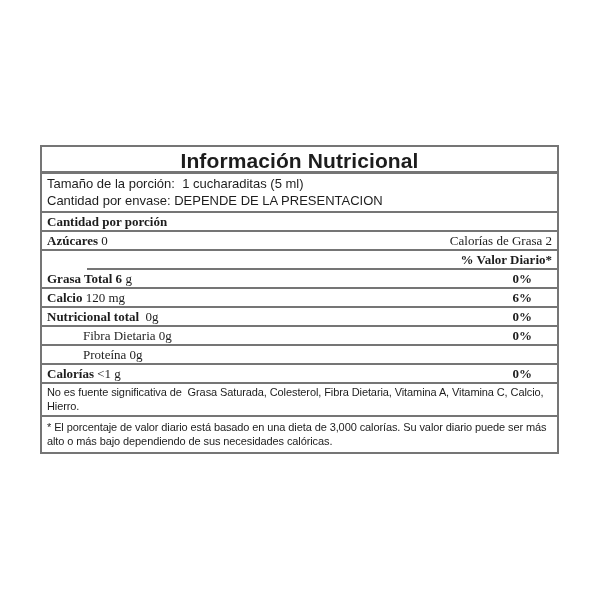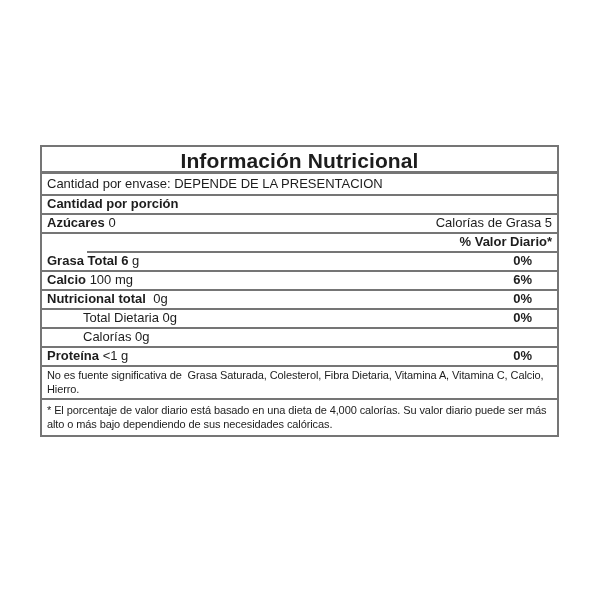--- a/index.html
+++ b/index.html
@@ -27,25 +27,26 @@
     border-bottom:3px solid var(--line);
     letter-spacing:0.1px;
   }
   .serving{
     padding:1px 5px 2px 5px;
     border-bottom:2px solid var(--line);
     font-size:13px;
   }
   .serving div{ line-height:17px; }
   .r{
-    display:flex; justify-content:space-between; align-items:flex-start;
+    display:flex; justify-content:space-between; align-items:flex-end;
     height:19px;
     padding:0 5px;
     border-bottom:2px solid var(--line);
     font-size:13px;
+    font-family:Liberation Serif, serif;
   }
   .r:last-child{ border-bottom:none; }
   .b{ font-weight:bold; }
   .right{ justify-content:flex-end;margin-left:45px; }
   .pct{ font-weight:bold; padding-right:20px; }
   .indent{ padding-left:36px; }
   .note{
     padding:2px 5px;
     border-bottom:2px solid var(--line);
     font-size:11px; line-height:13.5px;
@@ -55,64 +56,65 @@
 </style>
 </head>
 <body>
 
 <div class="canvas">
   <div class="nlabel">
 
     <div class="title-row t">Información Nutricional</div>
 
     <div class="serving">
+      <div class="t">Tamaño de la porción:  1 cucharaditas (5 ml)</div>
       <div class="t">Cantidad por envase: DEPENDE DE LA PRESENTACION</div>
     </div>
 
     <div class="r">
       <span class="b t">Cantidad por porción</span>
     </div>
 
     <div class="r">
       <span><span class="b t">Azúcares</span><span class="t"> 0</span></span>
-      <span class="t">Calorías de Grasa 5</span>
+      <span class="t">Calorías de Grasa 2</span>
     </div>
 
     <div class="r right">
       <span class="b t">% Valor Diario*</span>
     </div>
 
     <div class="r">
       <span><span class="b t">Grasa Total 6</span><span class="t"> g</span></span>
       <span class="pct t">0%</span>
     </div>
 
     <div class="r">
-      <span><span class="b t">Calcio</span><span class="t"> 100 mg</span></span>
+      <span><span class="b t">Calcio</span><span class="t"> 120 mg</span></span>
       <span class="pct t">6%</span>
     </div>
 
     <div class="r">
       <span><span class="b t">Nutricional total</span><span class="t">  0g</span></span>
       <span class="pct t">0%</span>
     </div>
 
     <div class="r">
-      <span class="indent t">Total Dietaria 0g</span>
+      <span class="indent t">Fibra Dietaria 0g</span>
       <span class="pct t">0%</span>
     </div>
 
     <div class="r">
-      <span class="indent t">Calorías 0g</span>
+      <span class="indent t">Proteína 0g</span>
       <span class="pct t"></span>
     </div>
 
     <div class="r">
-      <span><span class="b t">Proteína</span><span class="t"> &lt;1 g</span></span>
+      <span><span class="b t">Calorías</span><span class="t"> &lt;1 g</span></span>
       <span class="pct t">0%</span>
     </div>
 
     <div class="note t">No es fuente significativa de  Grasa Saturada, Colesterol, Fibra Dietaria, Vitamina A, Vitamina C, Calcio, Hierro.</div>
 
-    <div class="note last t">* El porcentaje de valor diario está basado en una dieta de 4,000 calorías. Su valor diario puede ser más alto o más bajo dependiendo de sus necesidades calóricas.</div>
+    <div class="note last t">* El porcentaje de valor diario está basado en una dieta de 3,000 calorías. Su valor diario puede ser más alto o más bajo dependiendo de sus necesidades calóricas.</div>
 
   </div>
 </div>
 
 </body></html>

